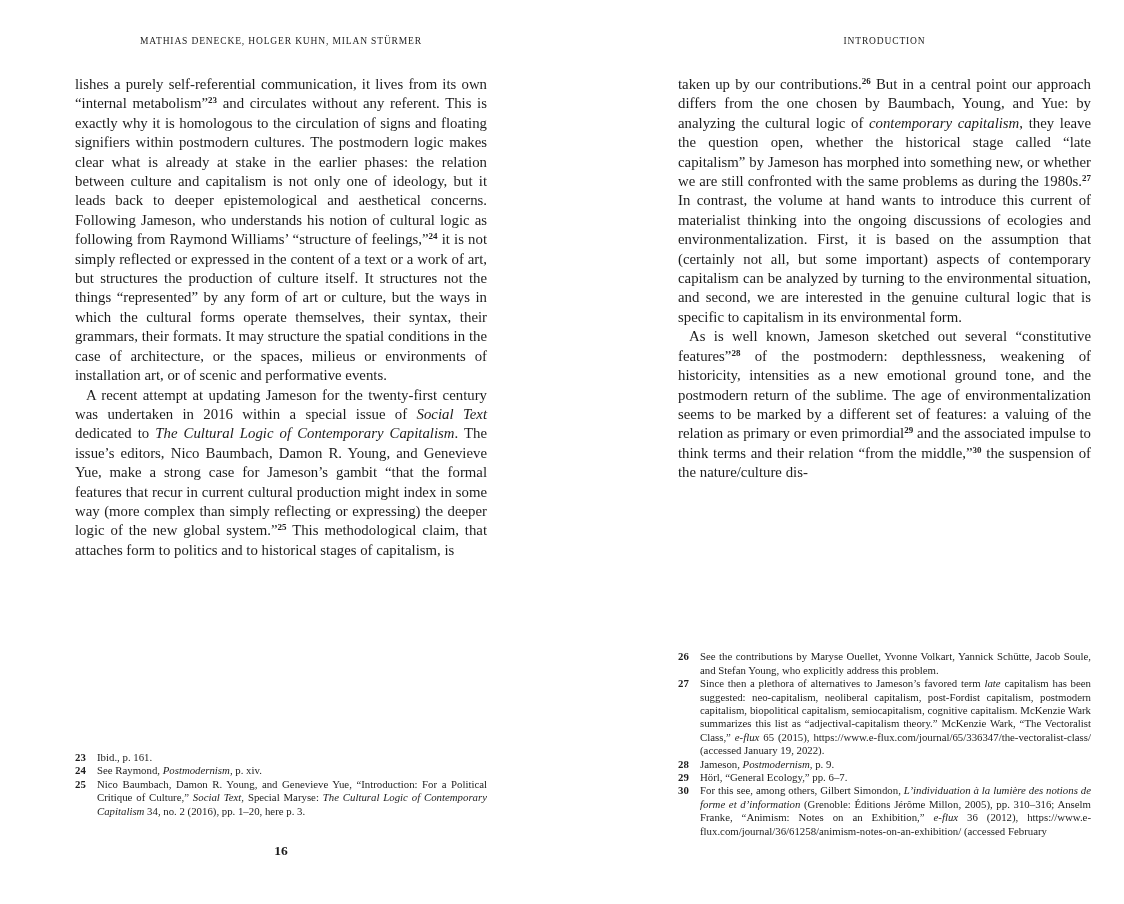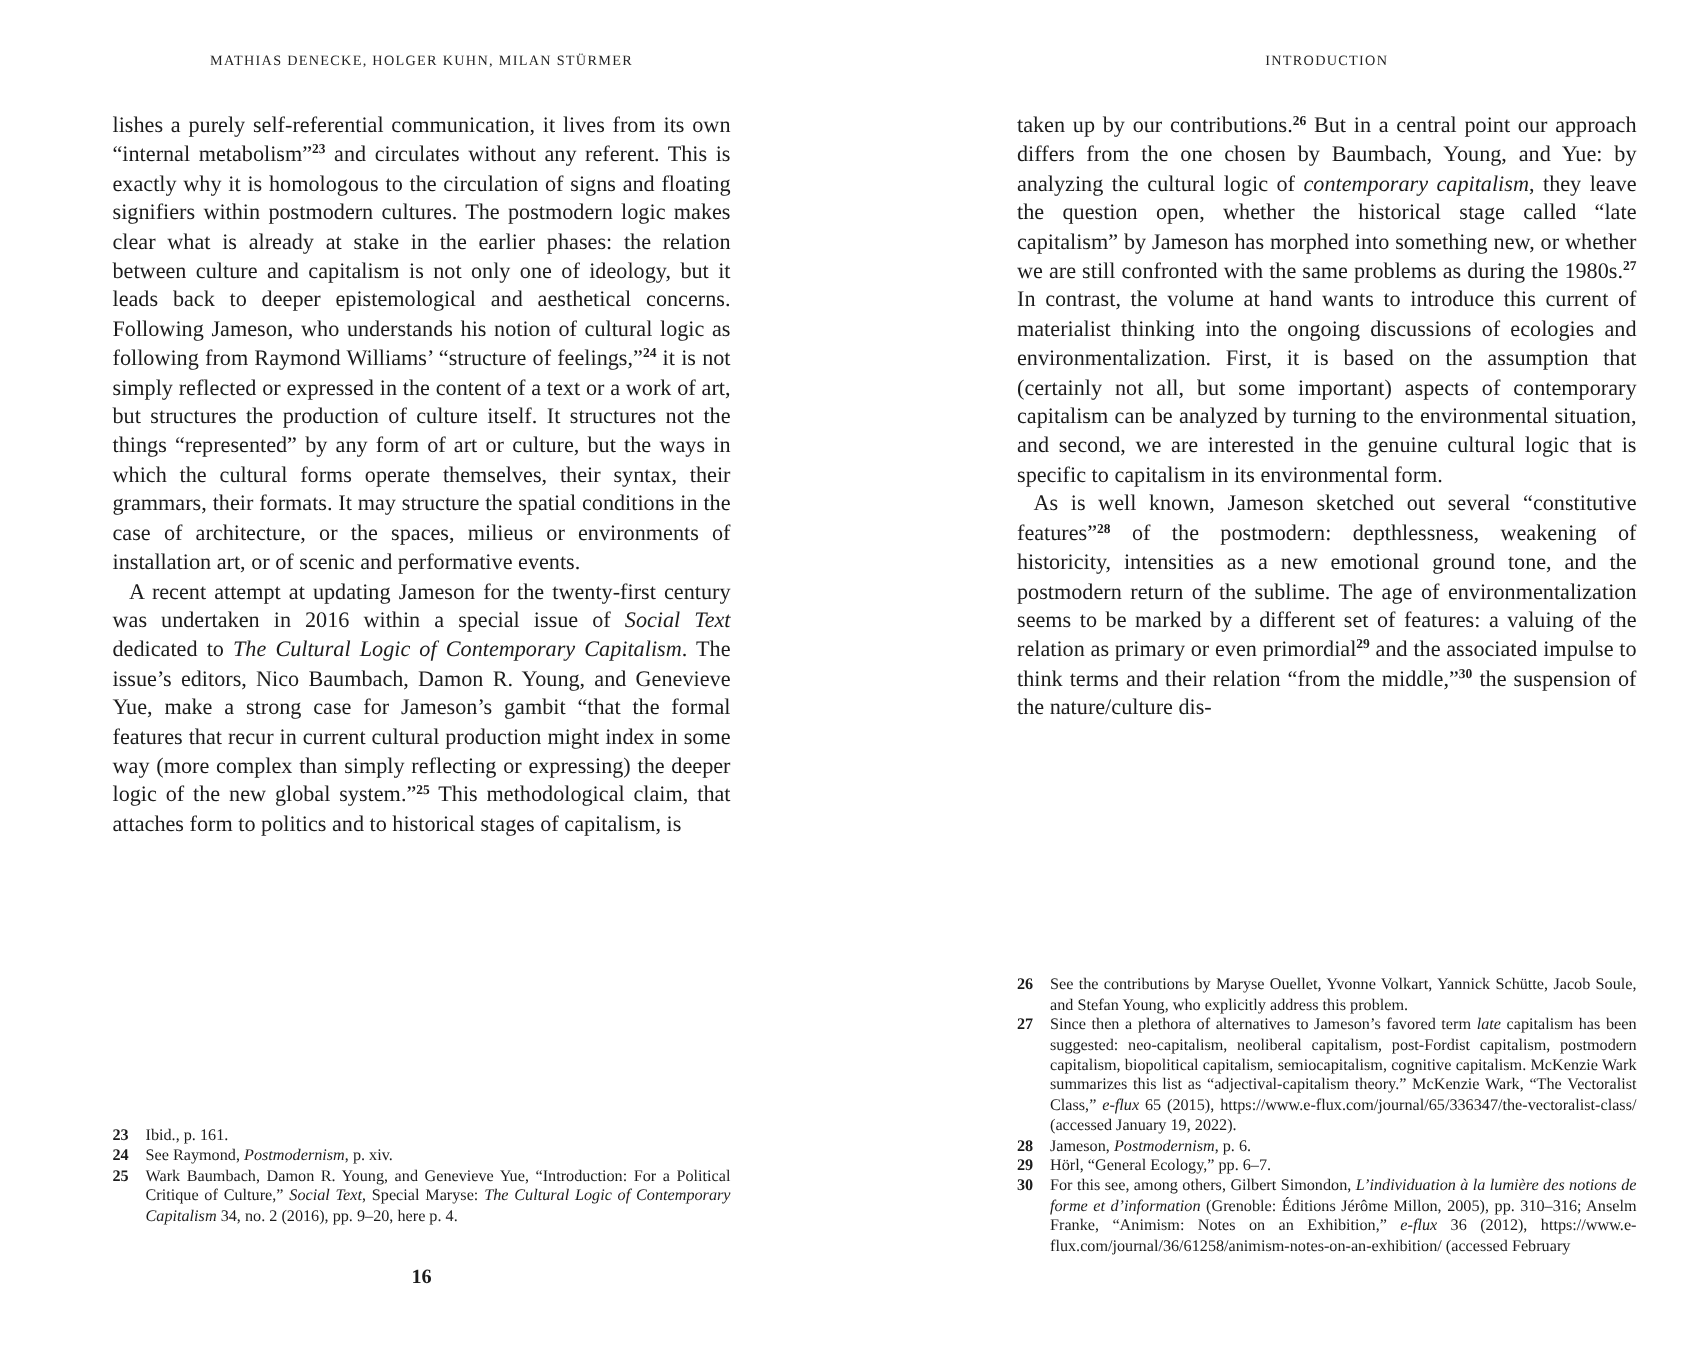--- a/index.html
+++ b/index.html
@@ -73,21 +73,21 @@
         <div class="footnote">
           <span class="fn-num">23</span>
           <span class="fn-text"><span>Ibid., p. 161.</span></span>
         </div>
         <div class="footnote">
           <span class="fn-num">24</span>
           <span class="fn-text"><span>See Raymond, </span><em>Postmodernism</em><span>, p. xiv.</span></span>
         </div>
         <div class="footnote">
           <span class="fn-num">25</span>
-          <span class="fn-text"><span>Wark Baumbach, Damon R. Young, and Genevieve Yue, “Introduction: For a Political Critique of Culture,” </span><em>Social Text</em><span>, Special Maryse: </span><em>The Cultural Logic of Contemporary Capitalism</em><span> 34, no. 2 (2016), pp. 9–20, here p. 4.</span></span>
+          <span class="fn-text"><span>Nico Baumbach, Damon R. Young, and Genevieve Yue, “Introduction: For a Political Critique of Culture,” </span><em>Social Text</em><span>, Special Maryse: </span><em>The Cultural Logic of Contemporary Capitalism</em><span> 34, no. 2 (2016), pp. 1–20, here p. 3.</span></span>
         </div>
       </div>
     <div class="folio">16</div>
   </section>
 
   <section class="page right" lang="en">
     <header class="running-head">INTRODUCTION</header>
     <div class="body-text">
         <p class="para"><span>taken up by our contributions.</span><sup class="fnref">26</sup><span> But in a central point our approach differs from the one chosen by Baumbach, Young, and Yue: by analyzing the cultural logic of </span><em>contemporary capitalism</em><span>, they leave the question open, whether the historical stage called “late capitalism” by Jameson has morphed into something new, or whether we are still confronted with the same problems as during the 1980s.</span><sup class="fnref">27</sup><span> In contrast, the volume at hand wants to introduce this current of materialist thinking into the ongoing discussions of ecologies and environmentalization. First, it is based on the assumption that (certainly not all, but some important) aspects of contemporary capitalism can be analyzed by turning to the environmental situation, and second, we are interested in the genuine cultural logic that is specific to capitalism in its environmental form.</span></p>
         <p class="para indent"><span>As is well known, Jameson sketched out several “constitutive features”</span><sup class="fnref">28</sup><span> of the postmodern: depthlessness, weakening of historicity, intensities as a new emotional ground tone, and the postmodern return of the sublime. The age of environmentalization seems to be marked by a different set of features: a valuing of the relation as primary or even primordial</span><sup class="fnref">29</sup><span> and the associated impulse to think terms and their relation “from the middle,”</span><sup class="fnref">30</sup><span> the suspension of the nature/culture dis-</span></p>
@@ -96,21 +96,21 @@
         <div class="footnote">
           <span class="fn-num">26</span>
           <span class="fn-text"><span>See the contributions by Maryse Ouellet, Yvonne Volkart, Yannick Schütte, Jacob Soule, and Stefan Young, who explicitly address this problem.</span></span>
         </div>
         <div class="footnote">
           <span class="fn-num">27</span>
           <span class="fn-text"><span>Since then a plethora of alternatives to Jameson’s favored term </span><em>late</em><span> capitalism has been suggested: neo-capitalism, neoliberal capitalism, post-Fordist capitalism, postmodern capitalism, biopolitical capitalism, semiocapitalism, cognitive capitalism. McKenzie Wark summarizes this list as “adjectival-capitalism theory.” McKenzie Wark, “The Vectoralist Class,” </span><em>e-flux</em><span> 65 (2015), https://www.e-flux.com/journal/65/336347/the-vectoralist-class/ (accessed January 19, 2022).</span></span>
         </div>
         <div class="footnote">
           <span class="fn-num">28</span>
-          <span class="fn-text"><span>Jameson, </span><em>Postmodernism</em><span>, p. 6.</span></span>
+          <span class="fn-text"><span>Jameson, </span><em>Postmodernism</em><span>, p. 9.</span></span>
         </div>
         <div class="footnote">
           <span class="fn-num">29</span>
           <span class="fn-text"><span>Hörl, “General Ecology,” pp. 6–7.</span></span>
         </div>
         <div class="footnote">
           <span class="fn-num">30</span>
           <span class="fn-text"><span>For this see, among others, Gilbert Simondon, </span><em>L’individuation à la lumière des notions de forme et d’information</em><span> (Grenoble: Éditions Jérôme Millon, 2005), pp. 310–316; Anselm Franke, “Animism: Notes on an Exhibition,” </span><em>e-flux</em><span> 36 (2012), https://www.e-flux.com/journal/36/61258/animism-notes-on-an-exhibition/ (accessed February</span></span>
         </div>
       </div>

